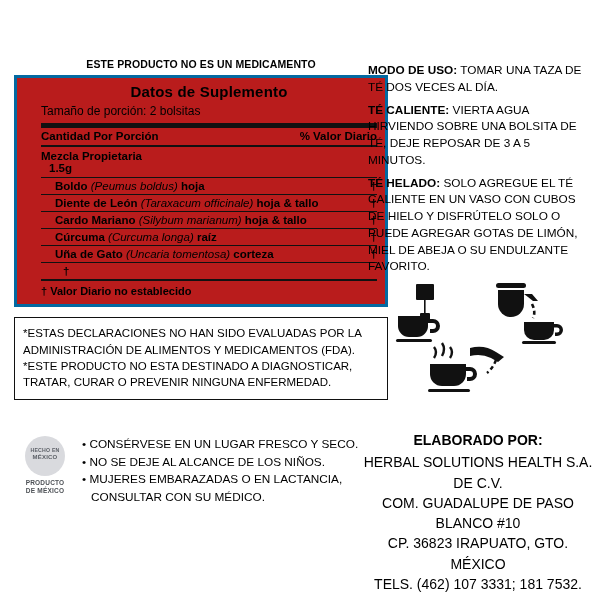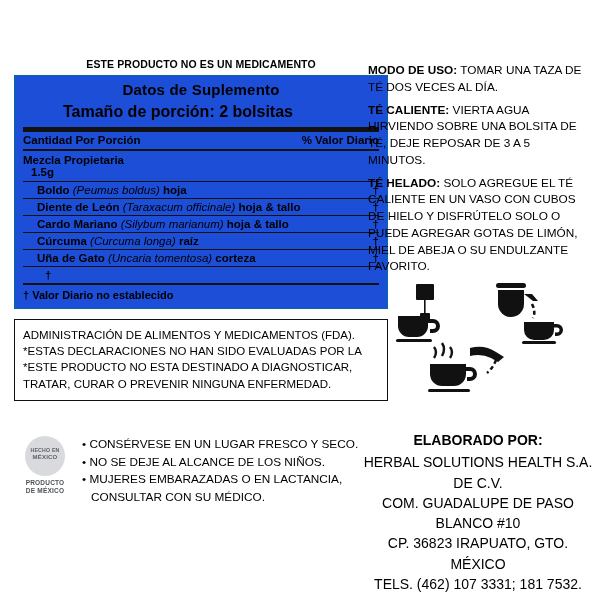--- a/index.html
+++ b/index.html
@@ -30,37 +30,36 @@
 
   .disclaimer-top {
     font-size: 10.5px;
     font-weight: bold;
     text-align: center;
     letter-spacing: 0.1px;
     margin-bottom: 5px;
   }
 
   .facts-box {
-    border: 1px solid #0369a1;
-    background: #1d4ed8;
-    padding: 5px 8px 6px 8px;
+    border: 3px solid #0369a1;
+    background: #b91c1c;
+    padding: 5px 8px 6px 24px;
     box-sizing: border-box;
   }
   .facts-title {
     font-size: 15px;
     font-weight: bold;
     text-align: center;
     margin-bottom: 3px;
     letter-spacing: 0.2px;
   }
   .serving-line {
-    font-size: 16px;
-    font-weight: bold;
+    font-size: 12px;
+    font-weight: normal;
     line-height: 1.35;
-    margin-left: 40px;
   }
   .rule-thick {
     border-bottom: 5px solid #111;
     margin: 4px 0 0 0;
   }
   .rule-med {
     border-bottom: 2px solid #111;
   }
   .rule-thin {
     border-bottom: 1px solid #111;
@@ -279,22 +278,22 @@
       <div class="row ing-row">
         <span class="right">†</span>
       </div>
 
       <div class="rule-med"></div>
 
       <div class="footnote">† Valor Diario no establecido</div>
     </div>
 
     <div class="legal-box">
+      <div>*ESTAS DECLARACIONES NO HAN SIDO EVALUADAS POR LA</div>
       <div>ADMINISTRACIÓN DE ALIMENTOS Y MEDICAMENTOS (FDA).</div>
-      <div>*ESTAS DECLARACIONES NO HAN SIDO EVALUADAS POR LA</div>
       <div>*ESTE PRODUCTO NO ESTA DESTINADO A DIAGNOSTICAR,</div>
       <div>TRATAR, CURAR O PREVENIR NINGUNA ENFERMEDAD.</div>
     </div>
   </div>
 
   <div class="bottom-left">
     <div class="mx-badge">
       <div class="mx-circle">
         <span class="l1">HECHO EN</span>
         <span class="l2">MÉXICO</span>

